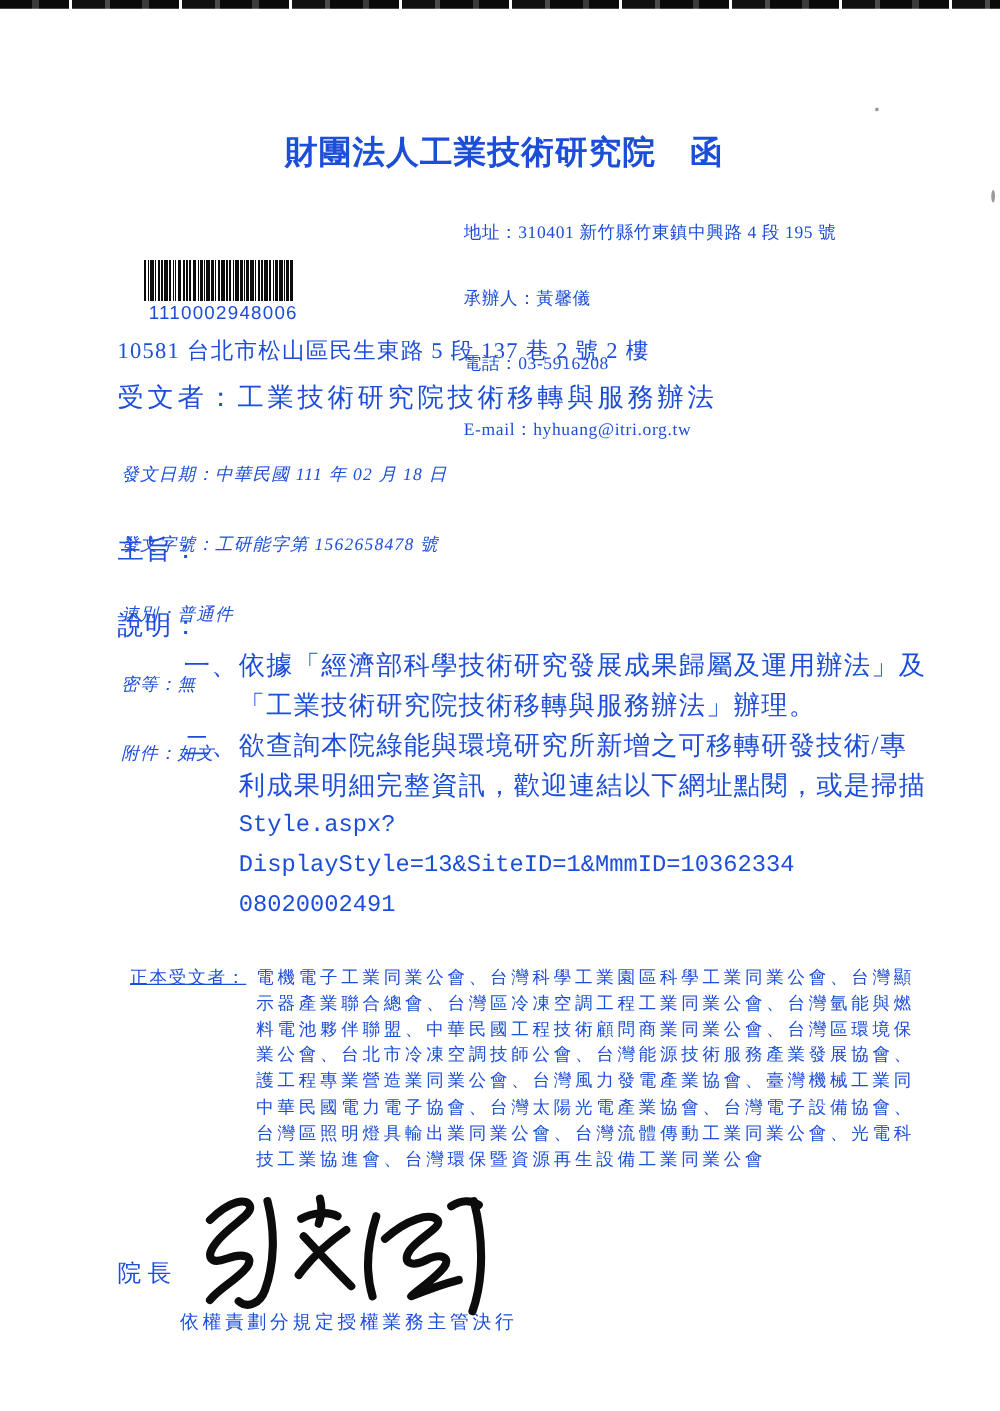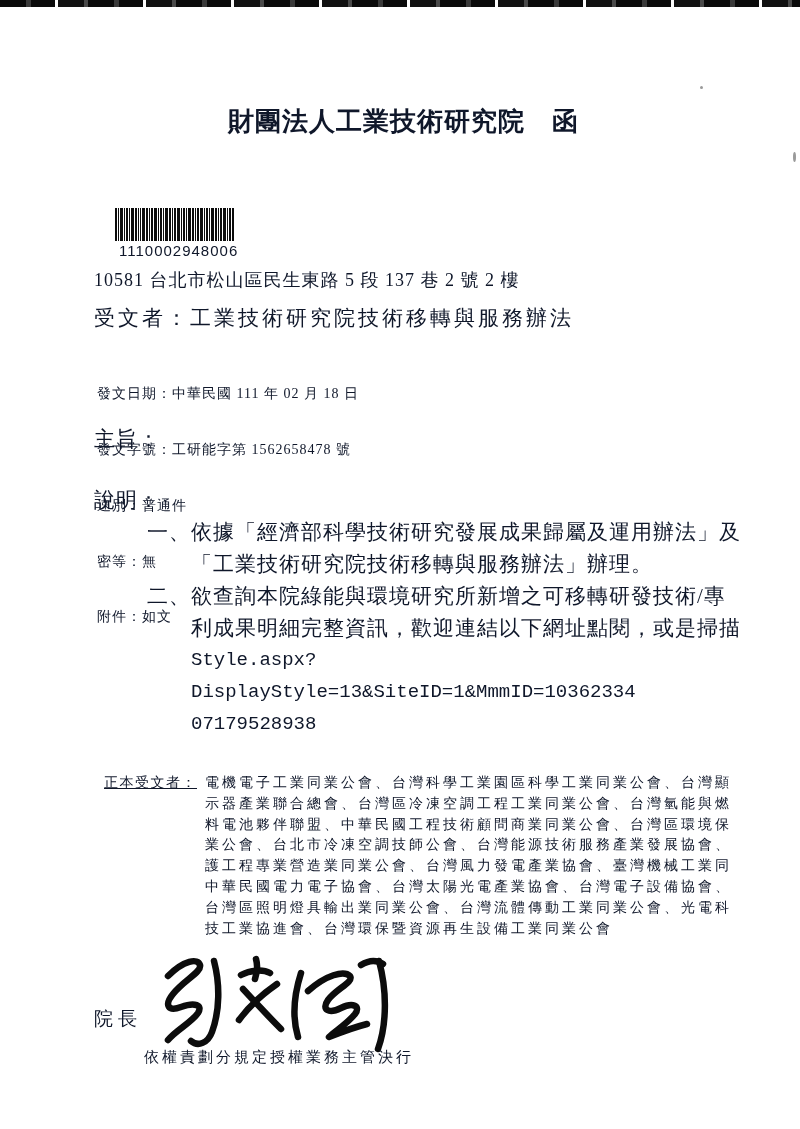--- a/index.html
+++ b/index.html
@@ -2,21 +2,21 @@
 <html lang="zh-Hant"><head>
 <meta charset="utf-8">
 <style>
   html,body{margin:0;padding:0;background:#e8e8e8;}
   .page{
     position:relative;
     width:800px;height:1129px;
     margin:0 auto;
     background:#ffffff;
     font-family:"Liberation Serif","DejaVu Serif",serif;
-    color:#0f172a;
+    color:#1d4ed8;
     overflow:hidden;
   }
   
   .scan-band{
     position:absolute;left:0;top:0;width:800px;height:7px;
     background:repeating-linear-gradient(90deg,
       #0a0a0a 0 26px,#3a3a3a 26px 31px,#0a0a0a 31px 55px,
       #fdfdfd 55px 58px,#111 58px 84px,#4a4a4a 84px 88px);
   }
   .speck{position:absolute;background:#9a9a9a;border-radius:50%;}
@@ -39,23 +39,24 @@
   }
   .postal-addr{
     position:absolute;left:94px;top:268px;
     font-size:18px;letter-spacing:1px;white-space:pre;
   }
   .recipient{
     position:absolute;left:94px;top:304px;
     font-size:21px;letter-spacing:3px;white-space:pre;
   }
   .meta{
-    position:absolute;left:97px;top:348px;
+    position:absolute;left:97px;top:335px;
     font-size:14px;line-height:18.6px;letter-spacing:1px;
     white-space:pre;
+    font-style:italic;
   }
   .subject{
     position:absolute;left:94px;top:424px;
     display:flex;align-items:flex-start;
     font-size:21px;line-height:31px;letter-spacing:1px;
   }
   .subject .label{flex:0 0 auto;margin-right:8px;}
   .explain-label{
     position:absolute;left:94px;top:486px;
     font-size:21px;letter-spacing:1px;
@@ -91,20 +92,26 @@
 <body>
 
 <div class="page">
 
   <div class="scan-band"></div>
   <div class="speck" style="left:700px;top:86px;width:3px;height:3px;"></div>
   <div class="speck" style="left:793px;top:152px;width:3px;height:10px;"></div>
 
   <div class="title">財團法人工業技術研究院　函</div>
 
+  <div class="contact">
+    <div>地址：310401 新竹縣竹東鎮中興路 4 段 195 號</div>
+    <div>承辦人：黃馨儀</div>
+    <div>電話：03-5916208</div>
+    <div>E-mail：hyhuang@itri.org.tw</div>
+  </div>
 
   <svg class="barcode" width="120" height="33" viewBox="0 0 120 33" shape-rendering="crispEdges" aria-hidden="true">
     <g fill="#0c0c0c">
       <rect x="0" y="0" width="2" height="33"></rect>
         <rect x="3" y="0" width="1" height="33"></rect>
       <rect x="5" y="0" width="3" height="33"></rect>
         <rect x="9" y="0" width="1" height="33"></rect>
       <rect x="11" y="0" width="2" height="33"></rect>
         <rect x="14" y="0" width="1" height="33"></rect>
       <rect x="16" y="0" width="3" height="33"></rect>
@@ -172,21 +179,21 @@
         <div>依據「經濟部科學技術研究發展成果歸屬及運用辦法」及</div>
         <div>「工業技術研究院技術移轉與服務辦法」辦理。</div>
       </div>
     </div>
     <div class="item">
       <span class="marker">二、</span>
       <div class="itext">
         <div>欲查詢本院綠能與環境研究所新增之可移轉研發技術/專</div>
         <div>利成果明細完整資訊，歡迎連結以下網址點閱，或是掃描</div>
         <div class="mono">Style.aspx?DisplayStyle=13&amp;SiteID=1&amp;MmmID=10362334</div>
-        <div class="mono">07179528938</div>
+        <div class="mono">08020002491</div>
       </div>
     </div>
   </div>
 
   <div class="cc">
     <span class="cc-label">正本受文者：</span>
     <div class="cc-content">
       <div>電機電子工業同業公會、台灣科學工業園區科學工業同業公會、台灣顯</div>
       <div>示器產業聯合總會、台灣區冷凍空調工程工業同業公會、台灣氫能與燃</div>
       <div>料電池夥伴聯盟、中華民國工程技術顧問商業同業公會、台灣區環境保</div>

